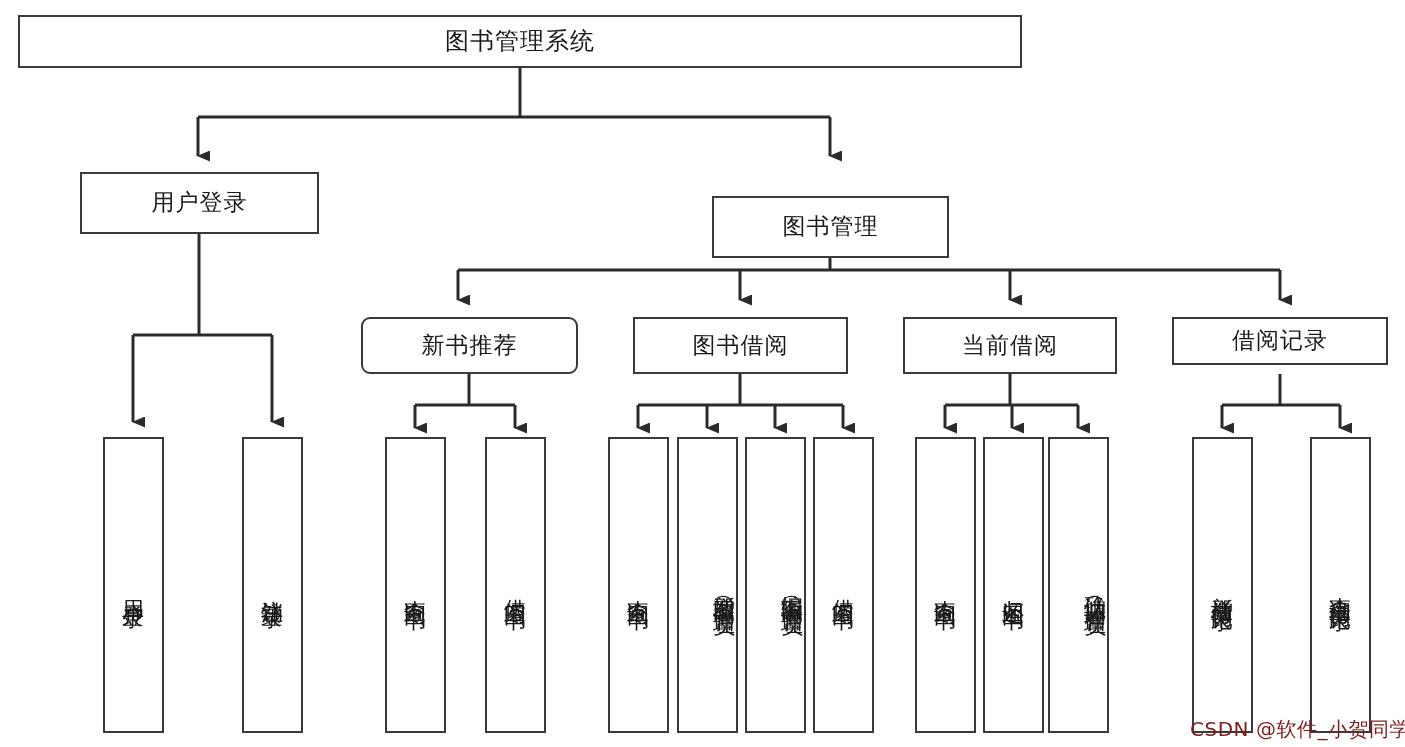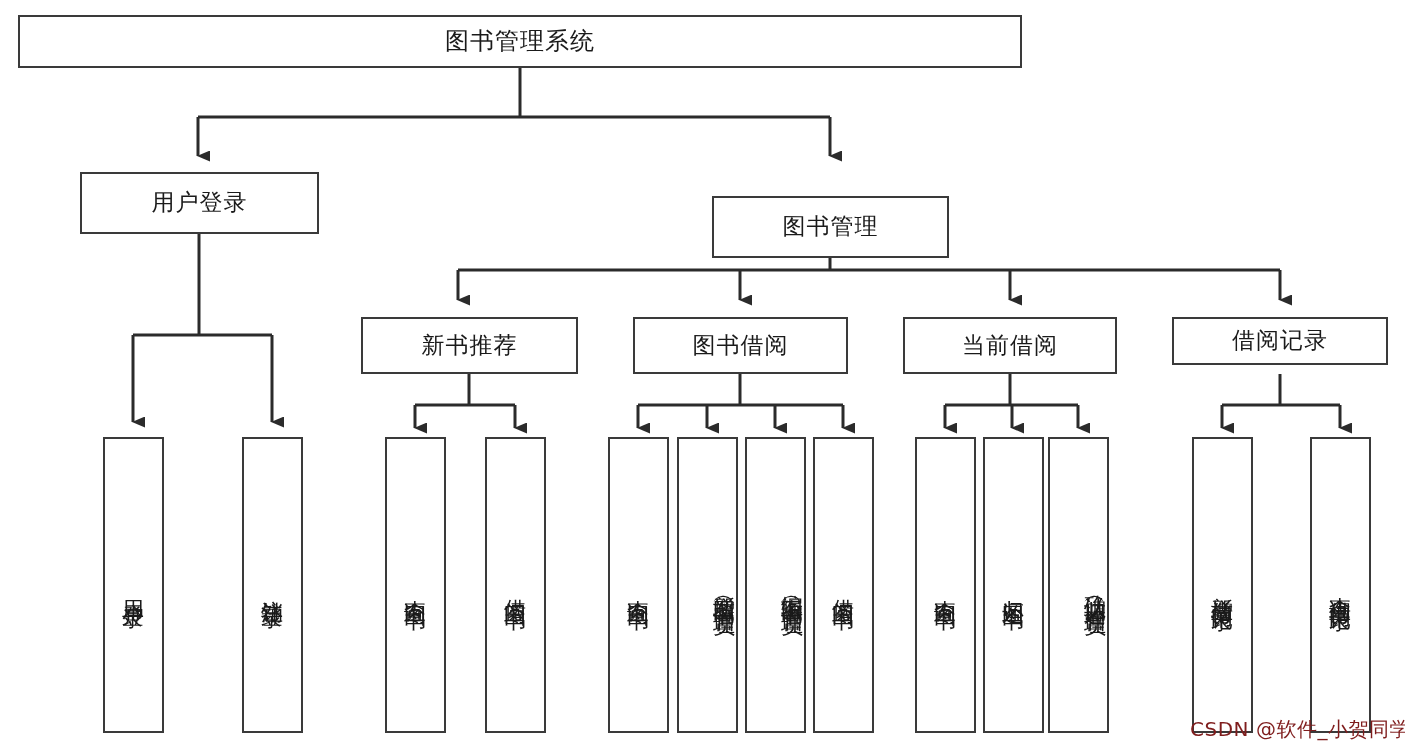--- a/index.html
+++ b/index.html
@@ -137,21 +137,21 @@
     <span>图书管理系统</span>
   </div>
 
   <div class="node horiz" style="left:80px;top:172px;width:239px;height:62px;">
     <span>用户登录</span>
   </div>
   <div class="node horiz" style="left:712px;top:172px;width:237px;height:62px;margin-top:24px;">
     <span>图书管理</span>
   </div>
 
-  <div class="node horiz" style="left:361px;top:317px;width:217px;height:57px;">
+  <div class="node horiz" style="left:361px;top:317px;width:217px;height:57px;border-radius:9px;">
     <span>新书推荐</span>
   </div>
   <div class="node horiz" style="left:903px;top:317px;width:214px;height:57px;">
     <span>当前借阅</span>
   </div>
   <div class="node horiz" style="left:633px;top:317px;width:215px;height:57px;">
     <span>图书借阅</span>
   </div>
   <div class="node horiz" style="left:1172px;top:317px;width:216px;height:48px;">
     <span>借阅记录</span>

